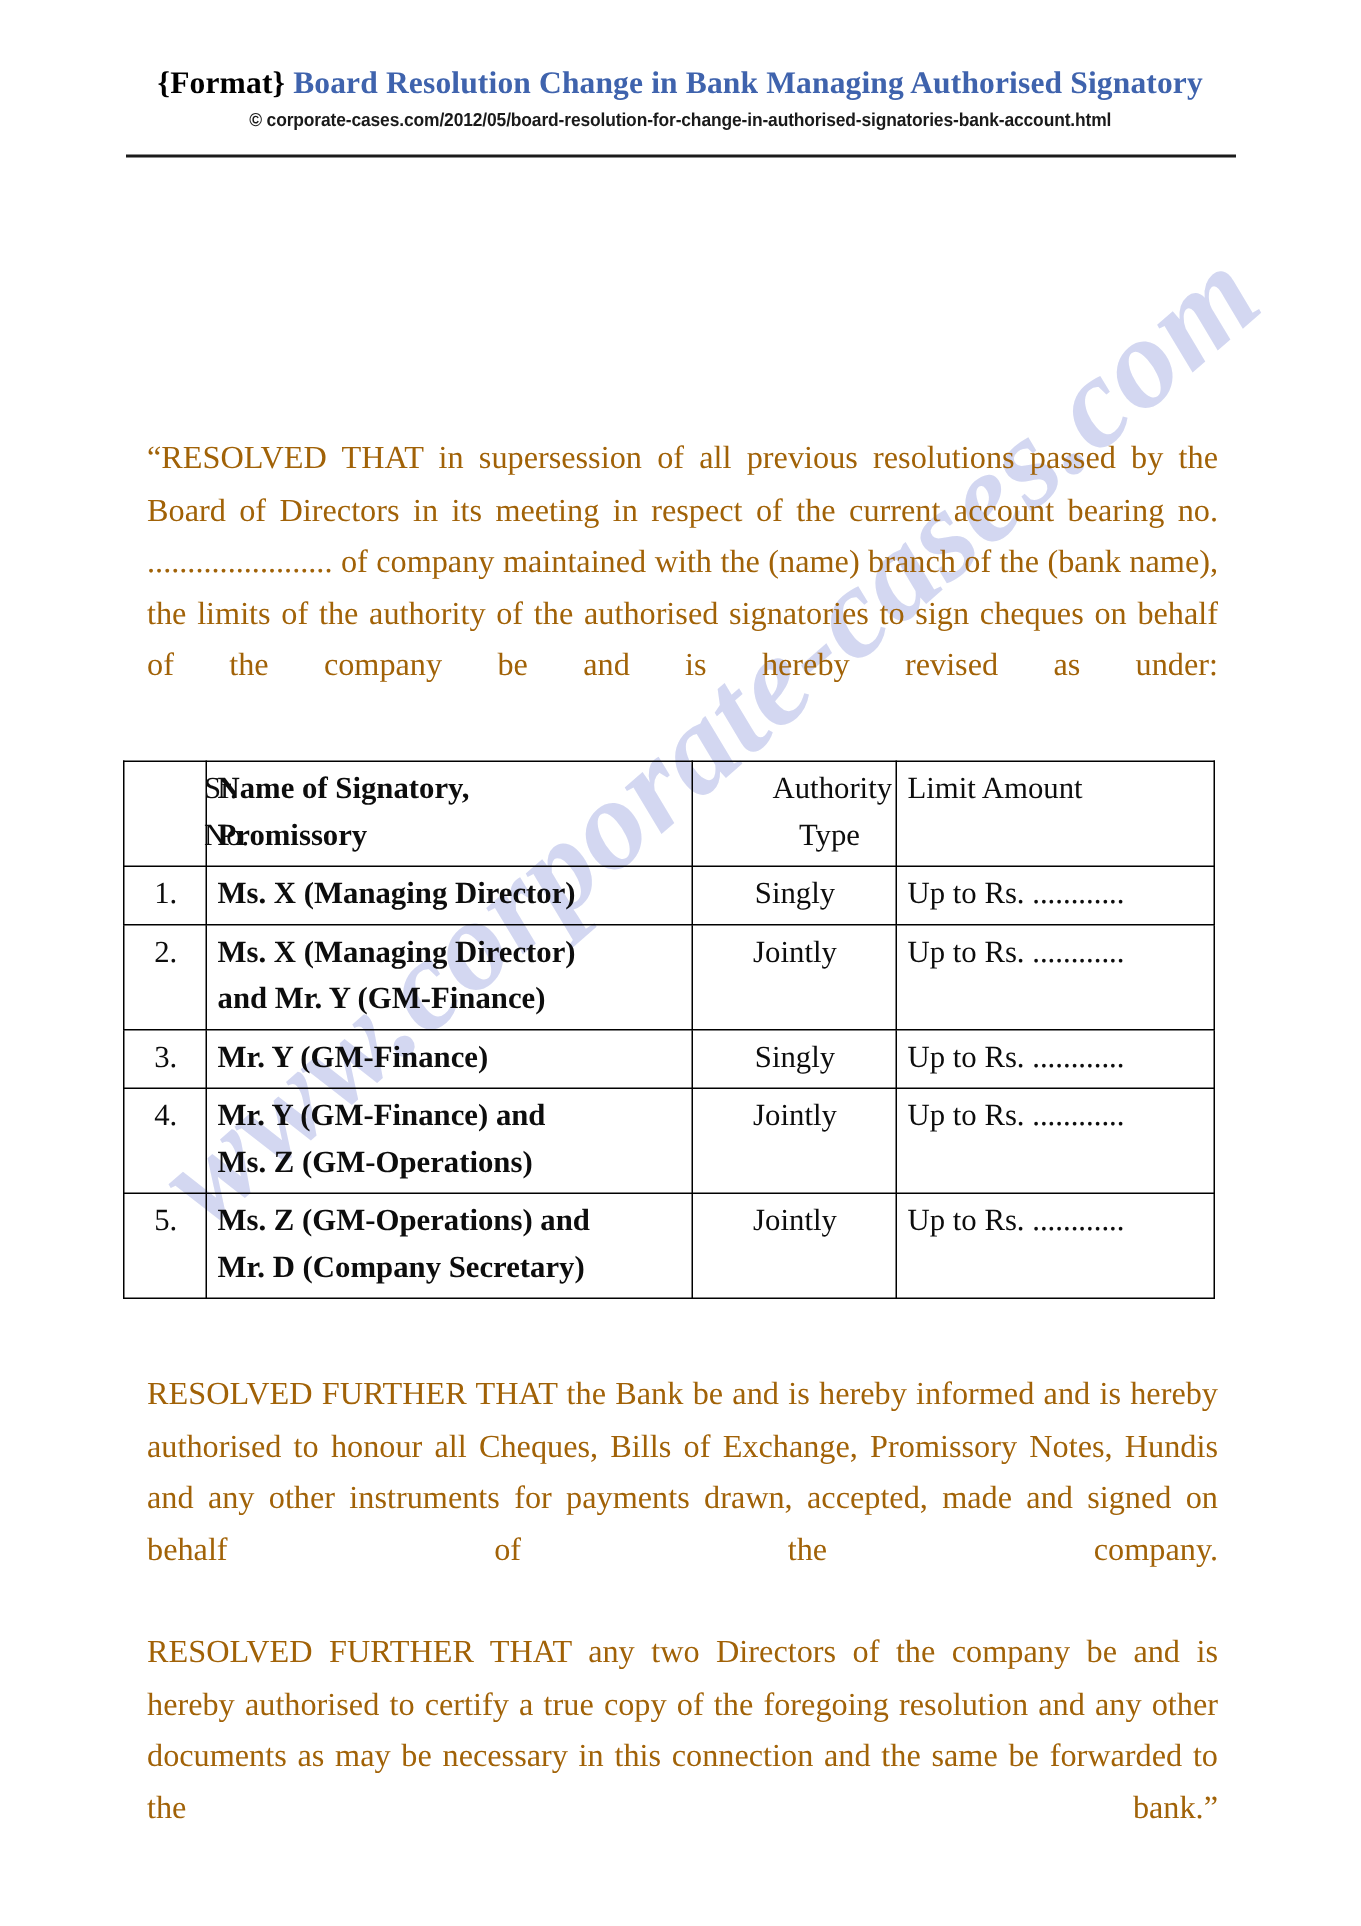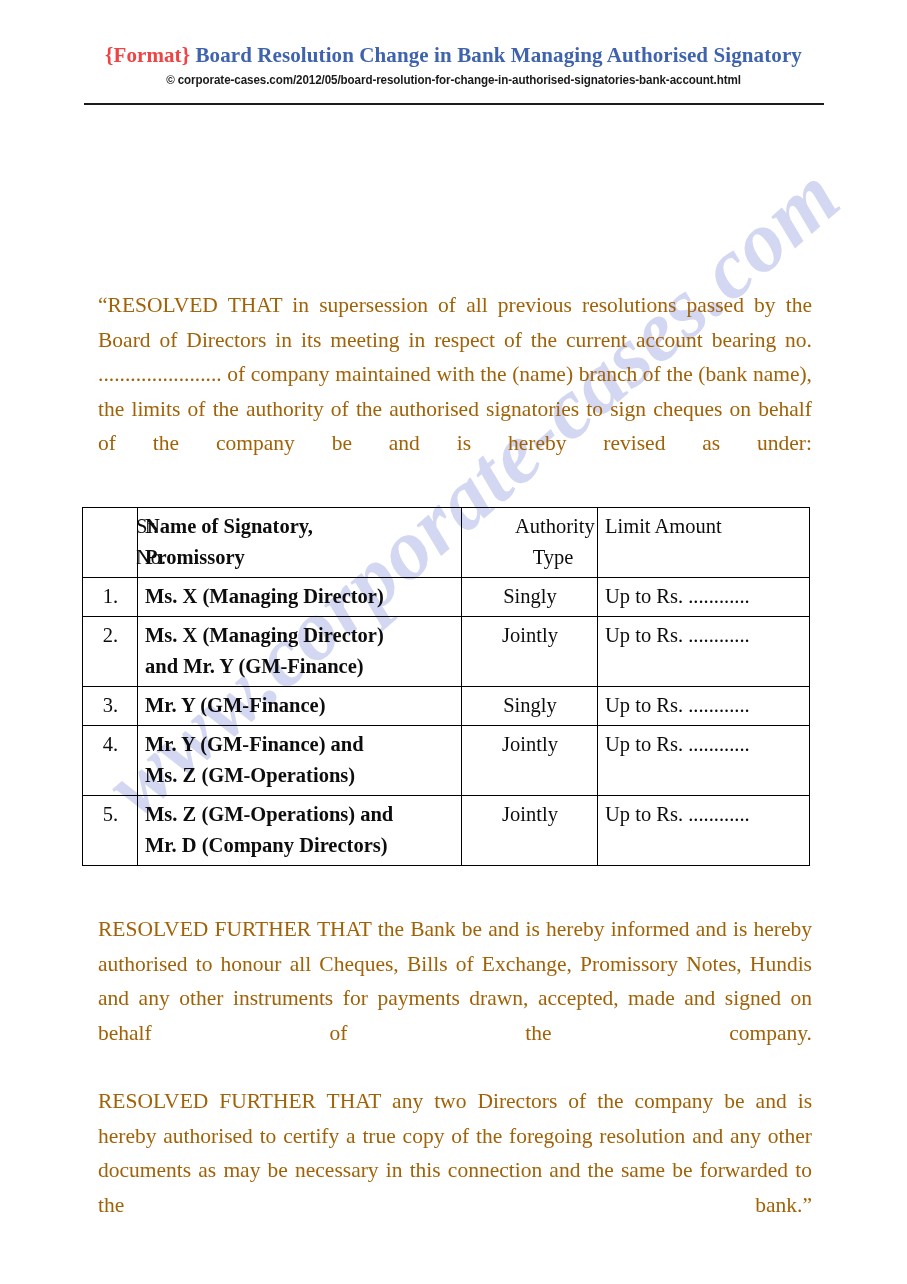--- a/index.html
+++ b/index.html
@@ -60,21 +60,21 @@
   }
   .header-title {
     font-family: "Liberation Serif", "DejaVu Serif", serif;
     font-weight: 700;
     font-size: 21px;
     line-height: 26px;
     letter-spacing: .1px;
     white-space: nowrap;
   }
   .header-title .fmt {
-    color: #ef4444;
+    color: #000000;
   }
   .header-title .ttl {
     color: #3f63ad;
   }
   .header-copyright {
     margin-top: 5px;
     font-family: "Liberation Sans", "DejaVu Sans", sans-serif;
     font-size: 12.5px;
     font-weight: 600;
     color: #1a1a1a;
@@ -256,21 +256,21 @@
             <span class="cell-line">Ms. Z (GM-Operations)</span>
           </td>
           <td class="auth">Jointly</td>
           <td class="limit">Up to Rs. ............</td>
         </tr>
 
         <tr class="tall-row">
           <td class="srno">5.</td>
           <td class="name">
             <span class="cell-line">Ms. Z (GM-Operations) and</span>
-            <span class="cell-line">Mr. D (Company Directors)</span>
+            <span class="cell-line">Mr. D (Company Secretary)</span>
           </td>
           <td class="auth">Jointly</td>
           <td class="limit">Up to Rs. ............</td>
         </tr>
       </tbody>
     </table>
   </div>
 
   <div class="body-block" id="para-bank">
     <p class="para">RESOLVED FURTHER THAT the Bank be and is hereby informed and is hereby authorised to honour all Cheques, Bills of Exchange, Promissory Notes, Hundis and any other instruments for payments drawn, accepted, made and signed on behalf of the company.</p>

